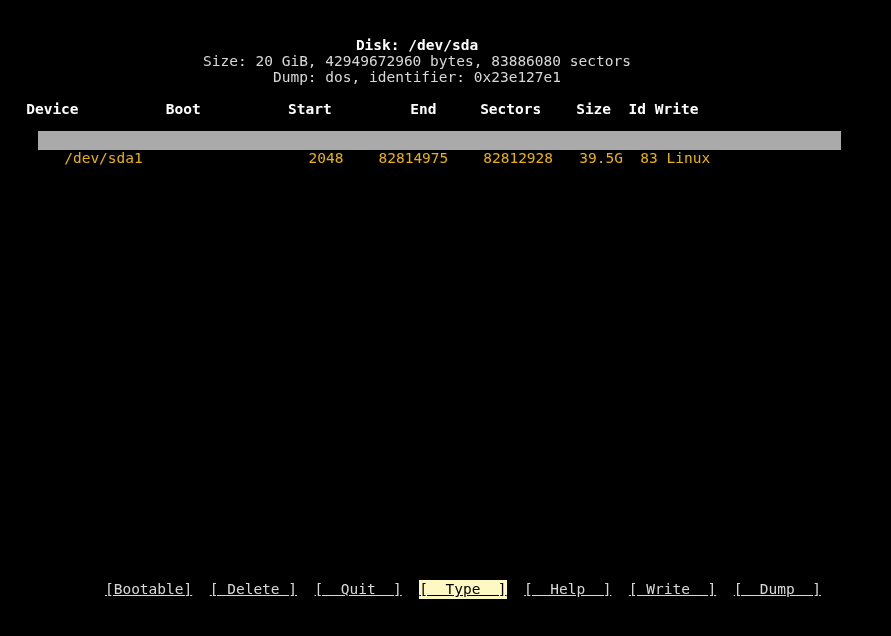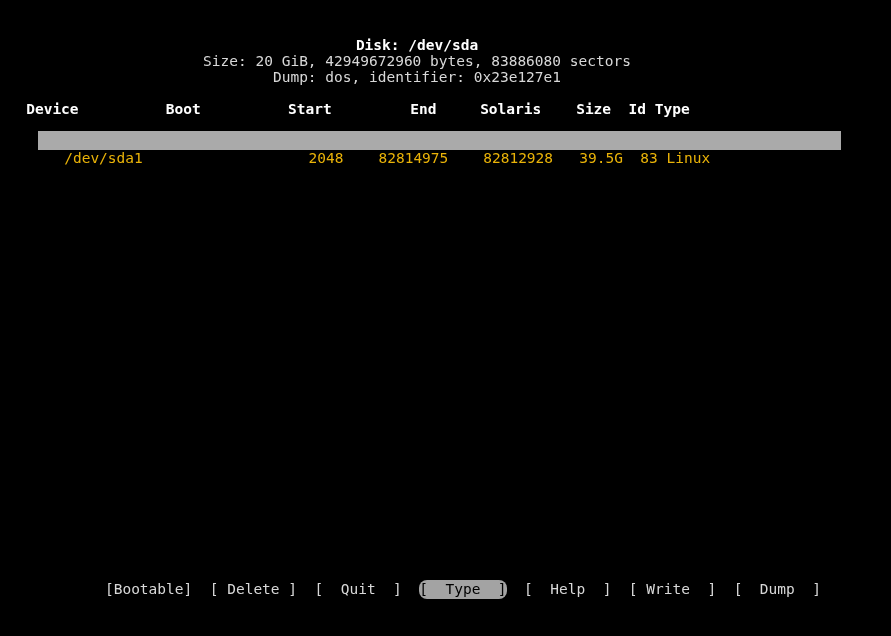--- a/index.html
+++ b/index.html
@@ -72,25 +72,25 @@
   }
   .menu-item {
     display: inline-block;
     white-space: pre;
     color: #d8d8d8;
     background: transparent;
     padding: 0;
     line-height: 19px;
     height: 19px;
     vertical-align: top;
+    text-decoration: underline;
   }
   .menu-item.selected {
-    background: #a3a3a3;
+    background: #fef9c3;
     color: #000000;
-    border-radius: 8px;
   }
   .menu-gap {
     display: inline-block;
     white-space: pre;
     line-height: 19px;
     height: 19px;
     vertical-align: top;
   }
 </style>
 </head>
@@ -99,21 +99,21 @@
 <div id="screen">
 
   <div>
     <div class="row ctr" id="disk-title-line">Disk: /dev/sda</div>
     <div class="row ctr" id="disk-size-line">Size: 20 GiB, 42949672960 bytes, 83886080 sectors</div>
     <div class="row ctr" id="disk-label-line">Dump: dos, identifier: 0x23e127e1</div>
   </div>
 
   <div>
 
-    <div class="row" id="table-header">   Device          Boot          Start         End     Solaris    Size  Id Type</div>
+    <div class="row" id="table-header">   Device          Boot          Start         End     Sectors    Size  Id Write</div>
 
     <div class="part-row" id="part-row-0">
       <span class="cells">   /dev/sda1                   2048    82814975    82812928   39.5G  83 Linux</span>
     </div>
 
     <div class="part-row" id="part-row-1">
       <span class="cells">&gt;&gt; /dev/sda2               82814976    83886079     1071104    523M  82 Linux swap / Solaris</span>
     </div>
 
   </div>

